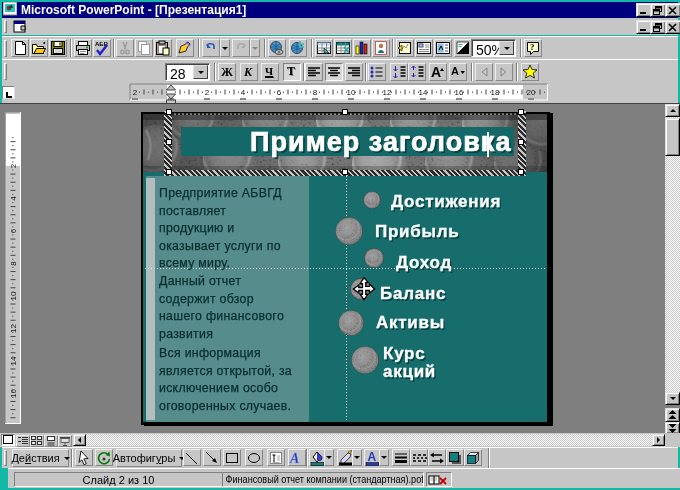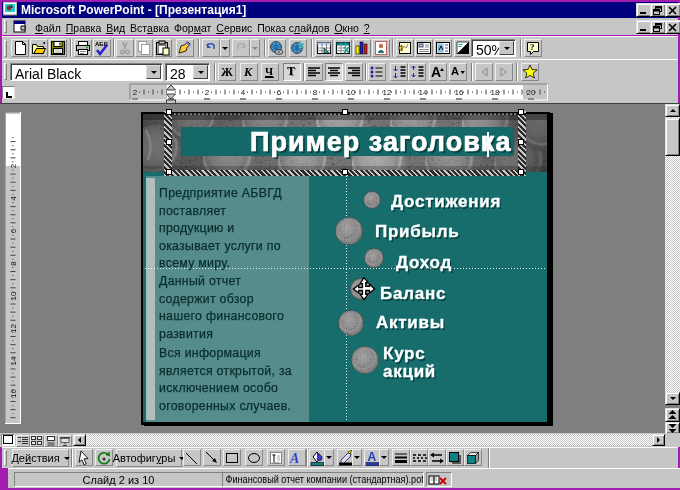--- a/index.html
+++ b/index.html
@@ -1,16 +1,16 @@
 <!DOCTYPE html>
 <html><head><meta charset="utf-8">
 <style>
 *{margin:0;padding:0;box-sizing:border-box}
 body{width:680px;height:490px;font-family:"Liberation Sans",sans-serif;background:#c6c6c6;overflow:hidden}
-#app{position:relative;width:680px;height:490px;background:#a21caf;overflow:hidden}
+#app{position:relative;width:680px;height:490px;background:#14b8a6;overflow:hidden}
 .abs{position:absolute}
 .sunken{border:1px solid;border-color:#808080 #fff #fff #808080}
 .grip{width:3px;border-left:1px solid #fff;border-top:1px solid #fff;border-right:1px solid #808080;border-bottom:1px solid #808080;background:#c6c6c6}
 .ui{font-size:11px;color:#000}
 .tbbtn{width:16px;height:14px;background:#c6c6c6;border:1px solid;border-color:#dfdfdf #000 #000 #dfdfdf;box-shadow:inset 1px 1px 0 #fff,inset -1px -1px 0 #808080;display:flex;align-items:center;justify-content:center}
 .tbbtn svg{display:block}
 .ib{position:absolute;width:18px;height:18px;display:flex;align-items:center;justify-content:center;border:1px solid;border-color:#eeeeee #888888 #888888 #eeeeee;background:#c6c6c6}
 .ib svg{display:block}
 .vsep{position:absolute;width:2px;height:18px;border-left:1px solid #808080;border-right:1px solid #fff}
 .combo{position:absolute;background:#fff;border:1px solid;border-color:#808080 #fff #fff #808080;box-shadow:inset 1px 1px 0 #404040;font-size:14px}
@@ -62,21 +62,20 @@
       </div>
 </div>
 
 <div class="abs" id="menubar" style="left:2px;top:18px;width:676px;height:17px;background:#c6c6c6">
 <div class="abs grip" style="left:2px;top:2px;height:13px"></div>
 <svg class="abs" style="left:11px;top:2px" width="14" height="13" viewBox="0 0 14 13">
         <rect x="1" y="1" width="11" height="11" fill="#fff" stroke="#000"></rect>
         <rect x="1" y="1" width="11" height="3" fill="#000080"></rect>
         <path d="M8 6 l4 0 0 4 -4 0 z" fill="#c6c6c6" stroke="#000"></path>
       </svg>
-<div class="abs" style="left:33px;top:4px;font-size:10.5px;word-spacing:2px;white-space:nowrap"><span><u>Ф</u>айл</span> <span><u>П</u>равка</span> <span><u>В</u>ид</span> <span>Вст<u>а</u>вка</span> <span>Фор<u>м</u>ат</span> <span><u>С</u>ервис</span> <span style="word-spacing:0">Показ с<u>л</u>айдов</span> <span><u>О</u>кно</span> <span><u>?</u></span></div>
 <div class="abs tbbtn" style="left:634px;top:2px">
         <svg width="14" height="13" viewBox="0 0 14 13">
           <rect x="3" y="8" width="6" height="2" fill="#000"></rect>
         </svg>
       </div>
 <div class="abs tbbtn" style="left:648px;top:2px">
         <svg width="14" height="13" viewBox="0 0 14 13">
           <rect x="4.5" y="2.5" width="6" height="5" fill="none" stroke="#000"></rect>
           <rect x="2.5" y="5.5" width="6" height="5" fill="#c6c6c6" stroke="#000"></rect>
           <rect x="4.5" y="2.5" width="6" height="2" fill="#000"></rect>
@@ -264,26 +263,20 @@
 <div class="ib" style="left:522px;top:2px">
         <svg width="16" height="16">
           <path d="M2.5 2.5 h11 v9 h-5 l-3 3 v-3 h-3 z" fill="#ffffcc" stroke="#000"></path>
           <text x="5" y="10" font-size="9" font-weight="bold" font-family="Liberation Serif">?</text>
         </svg>
       </div>
 </div>
 
 <div class="abs" id="toolbar2" style="left:2px;top:59px;width:676px;height:24px;background:#c6c6c6;border-top:1px solid #fff">
 <div class="abs grip" style="left:2px;top:3px;height:17px"></div>
-<div class="combo" style="left:8px;top:3px;width:153px;height:18px">
-        <span style="position:absolute;left:4px;top:2px">Arial Black</span>
-        <span class="dd">
-          <span class="arrdn"></span>
-        </span>
-      </div>
 <div class="combo" style="left:163px;top:3px;width:45px;height:18px">
         <span style="position:absolute;left:4px;top:2px">28</span>
         <span class="dd">
           <span class="arrdn"></span>
         </span>
       </div>
 <div class="vsep" style="left:212px;top:3px"></div>
 <div class="ib" style="left:216px;top:3px">
         <svg width="16" height="16">
           <text x="2" y="12" font-size="12" font-weight="bold" font-family="Liberation Serif">Ж</text>

